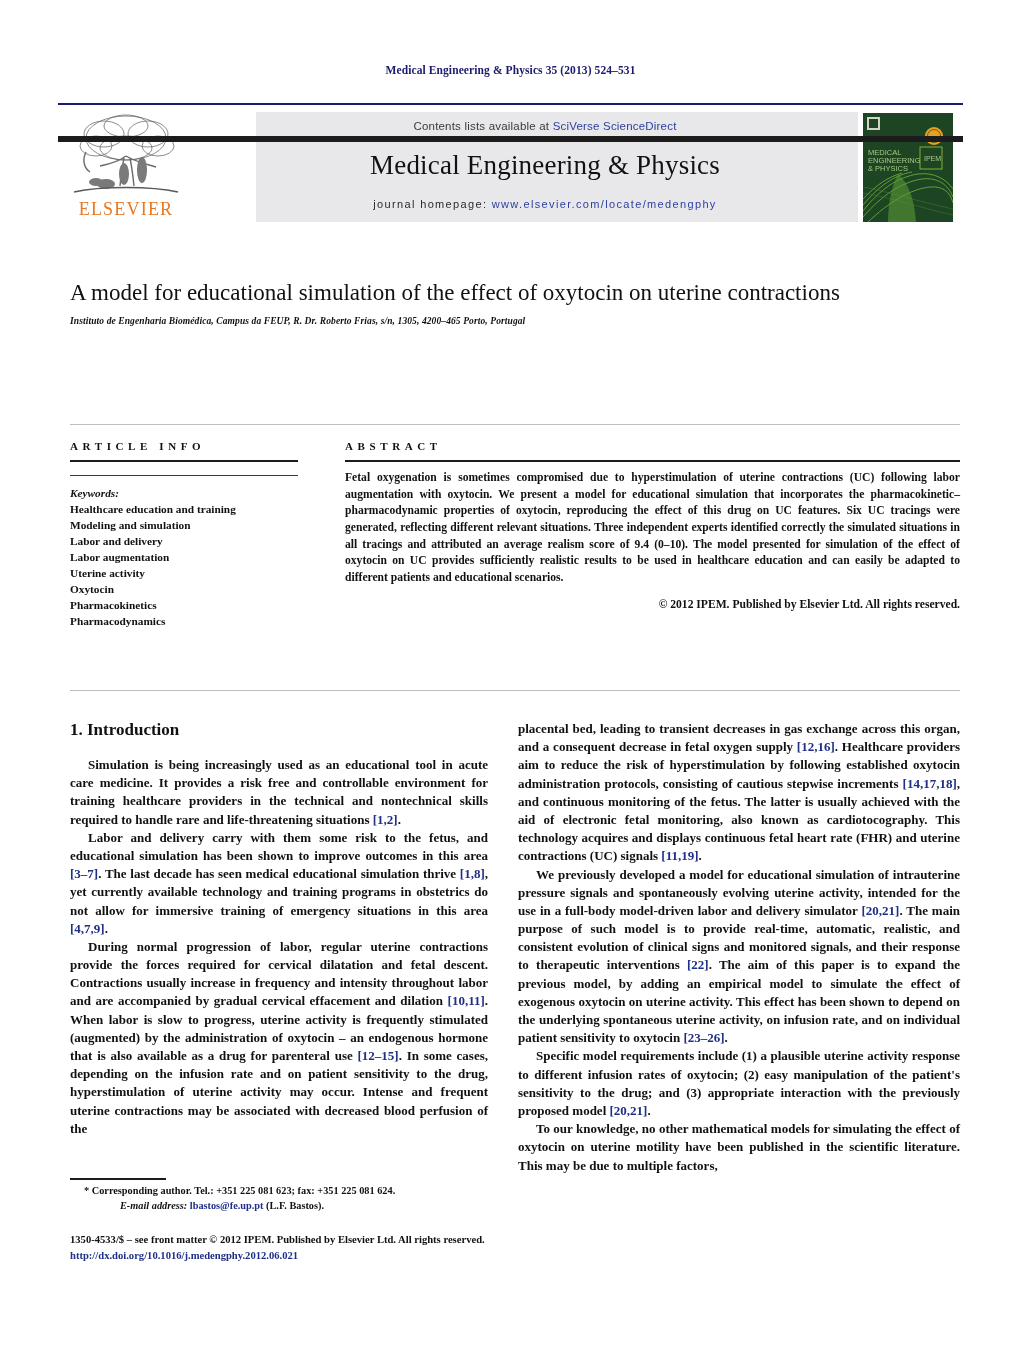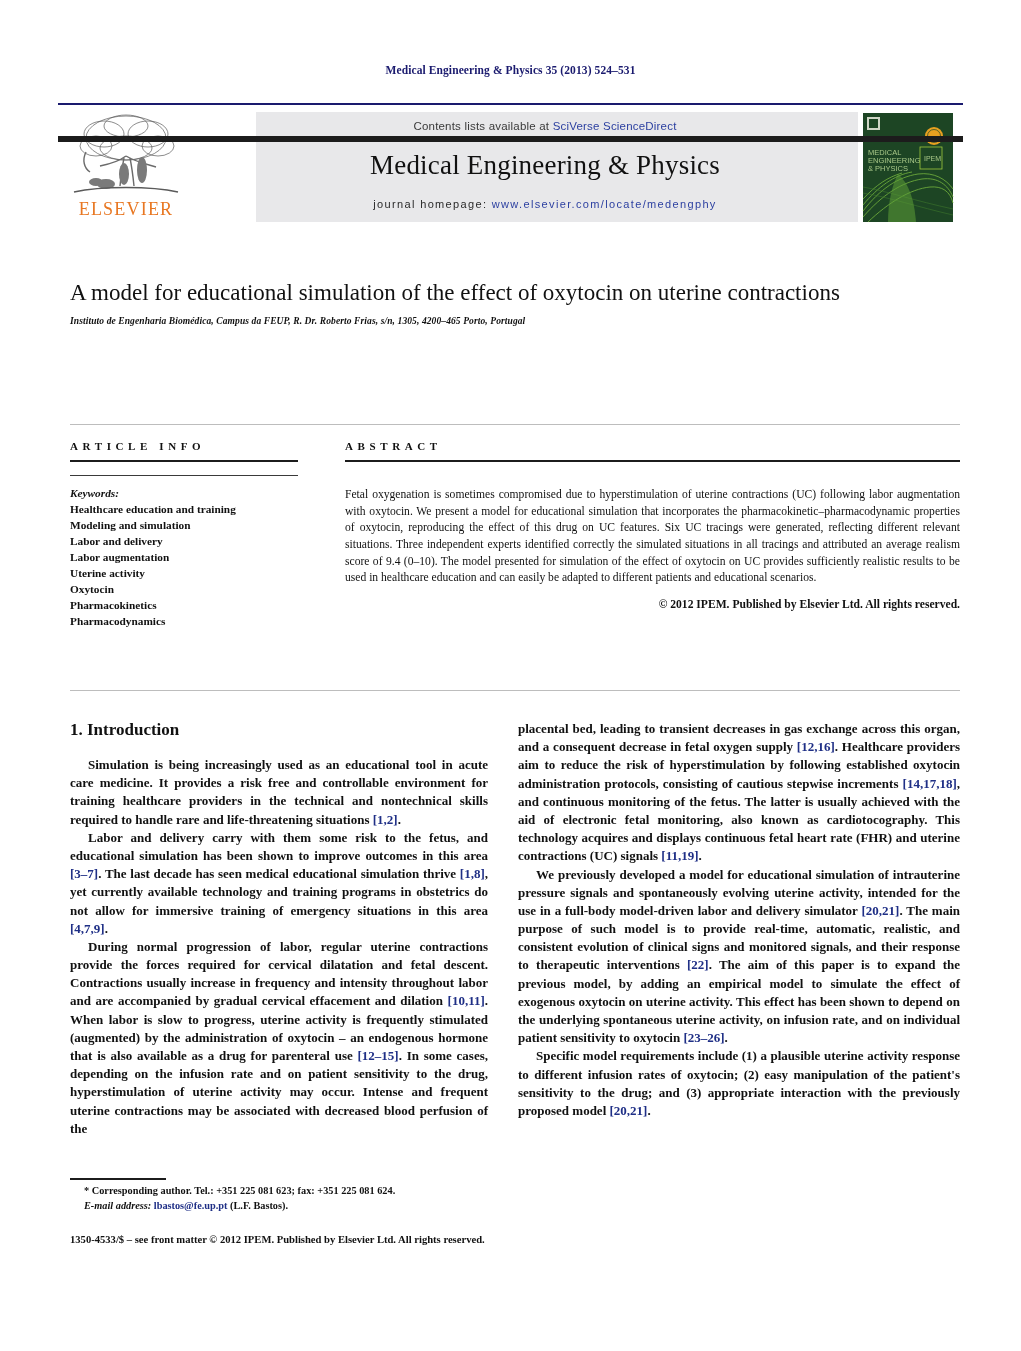--- a/index.html
+++ b/index.html
@@ -226,23 +226,23 @@
   .info-group .grp-title {
     font-style: italic;
   }
   .info-sub-rule {
     margin-top: 13px;
     margin-bottom: 2px;
     height: 1px;
     background: #3a3a3a;
   }
   .abstract-body {
-    margin-top: 25px;
-    font-family: "Liberation Serif", serif;
-    font-weight: normal;
+    margin-top: 8px;
+    font-family: "Liberation Serif", serif;
+    font-weight: bold;
     font-size: 11.6px;
     line-height: 1.44;
     text-align: justify;
     color: #111111;
   }
   .abstract-copyright {
     margin-top: 11px;
     text-align: right;
     font-family: "Liberation Serif", serif;
     font-weight: bold;
@@ -306,21 +306,21 @@
     top: 1184px;
     left: 70px;
     width: 420px;
     font-family: "Liberation Serif", serif;
     font-weight: bold;
     font-size: 10.3px;
     line-height: 1.45;
     color: #111111;
   }
   .footnote .fn-indent { padding-left: 14px; display: block; }
-  .footnote .fn-italic { font-style: italic; }
+  .footnote .fn-italic { font-style: italic; margin-left: 36px; }
   .footnote .mail { color: #1f2f86; }
 
   .colophon {
     position: absolute;
     top: 1232px;
     left: 70px;
     width: 700px;
     font-family: "Liberation Serif", serif;
     font-weight: bold;
     font-size: 10.6px;
@@ -449,25 +449,27 @@
     <div class="sect-heading">1. Introduction</div>
     <p class="para">Simulation is being increasingly used as an educational tool in acute care medicine. It provides a risk free and controllable environment for training healthcare providers in the technical and nontechnical skills required to handle rare and life-threatening situations <span class="ref">[1,2]</span>.</p>
     <p class="para">Labor and delivery carry with them some risk to the fetus, and educational simulation has been shown to improve outcomes in this area <span class="ref">[3–7]</span>. The last decade has seen medical educational simulation thrive <span class="ref">[1,8]</span>, yet currently available technology and training programs in obstetrics do not allow for immersive training of emergency situations in this area <span class="ref">[4,7,9]</span>.</p>
     <p class="para">During normal progression of labor, regular uterine contractions provide the forces required for cervical dilatation and fetal descent. Contractions usually increase in frequency and intensity throughout labor and are accompanied by gradual cervical effacement and dilation <span class="ref">[10,11]</span>. When labor is slow to progress, uterine activity is frequently stimulated (augmented) by the administration of oxytocin – an endogenous hormone that is also available as a drug for parenteral use <span class="ref">[12–15]</span>. In some cases, depending on the infusion rate and on patient sensitivity to the drug, hyperstimulation of uterine activity may occur. Intense and frequent uterine contractions may be associated with decreased blood perfusion of the</p>
   </div>
 
   <div class="body-right">
     <p class="para noindent">placental bed, leading to transient decreases in gas exchange across this organ, and a consequent decrease in fetal oxygen supply <span class="ref">[12,16]</span>. Healthcare providers aim to reduce the risk of hyperstimulation by following established oxytocin administration protocols, consisting of cautious stepwise increments <span class="ref">[14,17,18]</span>, and continuous monitoring of the fetus. The latter is usually achieved with the aid of electronic fetal monitoring, also known as cardiotocography. This technology acquires and displays continuous fetal heart rate (FHR) and uterine contractions (UC) signals <span class="ref">[11,19]</span>.</p>
     <p class="para">We previously developed a model for educational simulation of intrauterine pressure signals and spontaneously evolving uterine activity, intended for the use in a full-body model-driven labor and delivery simulator <span class="ref">[20,21]</span>. The main purpose of such model is to provide real-time, automatic, realistic, and consistent evolution of clinical signs and monitored signals, and their response to therapeutic interventions <span class="ref">[22]</span>. The aim of this paper is to expand the previous model, by adding an empirical model to simulate the effect of exogenous oxytocin on uterine activity. This effect has been shown to depend on the underlying spontaneous uterine activity, on infusion rate, and on individual patient sensitivity to oxytocin <span class="ref">[23–26]</span>.</p>
     <p class="para">Specific model requirements include (1) a plausible uterine activity response to different infusion rates of oxytocin; (2) easy manipulation of the patient's sensitivity to the drug; and (3) appropriate interaction with the previously proposed model <span class="ref">[20,21]</span>.</p>
+    <p class="para">To our knowledge, no other mathematical models for simulating the effect of oxytocin on uterine motility have been published in the scientific literature. This may be due to multiple factors,</p>
   </div>
 
   <div class="footnote-rule"></div>
   <div class="footnote">
     <span class="fn-indent">* Corresponding author. Tel.: +351 225 081 623; fax: +351 225 081 624.</span>
     <span class="fn-indent"><span class="fn-italic">E-mail address:</span> <span class="mail">lbastos@fe.up.pt</span> <span>(L.F. Bastos).</span></span>
   </div>
 
   <div class="colophon">
     <span>1350-4533/$ – see front matter © 2012 IPEM. Published by Elsevier Ltd. All rights reserved.</span>
+    <span class="doi">http://dx.doi.org/10.1016/j.medengphy.2012.06.021</span>
   </div>
 
 </div>
 
 </body></html>

